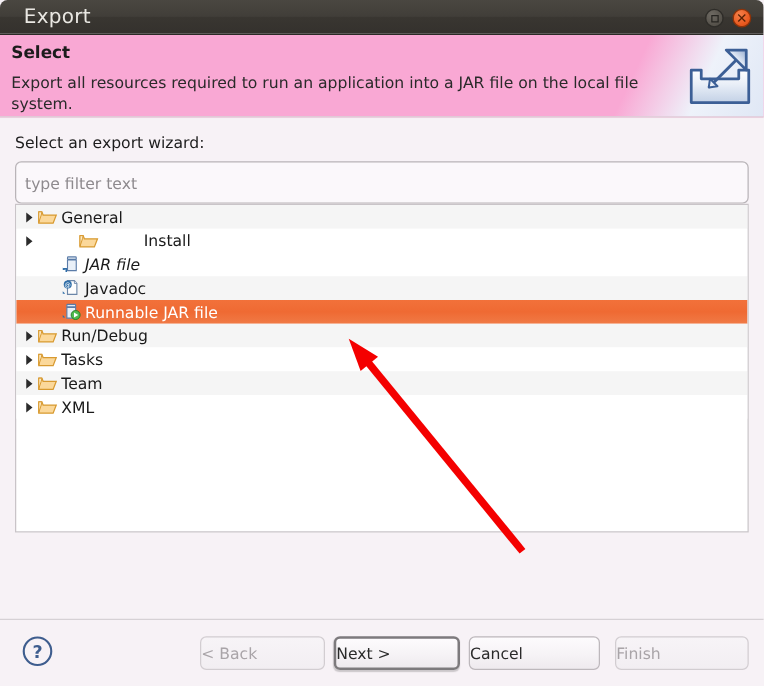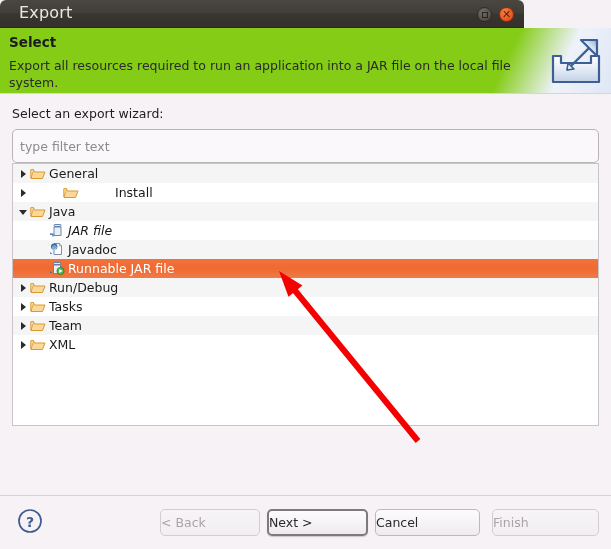--- a/index.html
+++ b/index.html
@@ -14,21 +14,21 @@
   #window {
     position: relative;
     width: 611px; height: 549px;
     background: #f6f1f5;
   }
 
   
   #titlebar {
     position: absolute;
     left: 0; top: 0;
-    width: 524px; height: 28px;
+    width: 611px; height: 28px;
     background: linear-gradient(to bottom, #4a4741 0%, #413e39 48%, #393631 52%, #34312d 100%);
     border-top-left-radius: 6px;
     border-top-right-radius: 6px;
     border-bottom: 1px solid #2c2a26;
   }
   #titlebar-text {
     position: absolute;
     left: 19px; top: 3px;
     font-size: 16px;
     color: #e9e7e2;
@@ -63,21 +63,21 @@
     font-weight: bold;
     font-family: "DejaVu Sans", sans-serif;
     margin-top: -1px;
   }
 
   
   #header {
     position: absolute;
     left: 0; top: 28px;
     width: 611px; height: 66px;
-    background: #84cc16;
+    background: #f9a8d4;
     border-bottom: 1px solid #d9d4d8;
     overflow: hidden;
   }
   #header-glow {
     position: absolute;
     right: 0; top: 0;
     width: 120px; height: 66px;
     background: linear-gradient(115deg, rgba(255,255,255,0) 20%, #eef2fa 60%, #dfe7f5 100%);
   }
   #header-title {
@@ -303,30 +303,20 @@
         <div class="tree-row plain">
           <div style="display: flex; align-items: center; gap: 33px;">
             <span class="twisty closed"></span>
             <span class="row-icon"><svg viewBox="0 0 16 15" width="16" height="15">
                 <path d="M1 3.5 L1 12.5 L12.5 12.5 L15 6 L4.5 6 L3.5 3.5 Z" fill="#fbd89a" stroke="#d89a31" stroke-width="1"></path>
                 <path d="M1 3.5 L1 12 L3 6 L3.5 3.5 Z" fill="#fde9c2" stroke="#d89a31" stroke-width="0.8"></path>
               </svg></span>
             <span class="row-label">Install</span>
           </div>
         </div>
-        <div class="tree-row alt">
-          <div style="display: flex; align-items: center;">
-            <span class="twisty open"></span>
-            <span class="row-icon"><svg viewBox="0 0 16 15" width="16" height="15">
-                <path d="M1 3.5 L1 12.5 L12.5 12.5 L15 6 L4.5 6 L3.5 3.5 Z" fill="#fbd89a" stroke="#d89a31" stroke-width="1"></path>
-                <path d="M1 3.5 L1 12 L3 6 L3.5 3.5 Z" fill="#fde9c2" stroke="#d89a31" stroke-width="0.8"></path>
-              </svg></span>
-            <span class="row-label">Java</span>
-          </div>
-        </div>
         <div class="tree-row plain">
           <div class="indent-child" style="display: flex; align-items: center; font-style: italic;">
             <span class="twisty none"></span>
             <span class="row-icon"><svg viewBox="0 0 16 15" width="16" height="15">
                 <rect x="5" y="1.5" width="7" height="2" rx="0.6" fill="#dfe8f3" stroke="#5b7ca8" stroke-width="0.9"></rect>
                 <path d="M5 4 L12 4 L12 12.5 L5 12.5 Z" fill="#e9f0f8" stroke="#5b7ca8" stroke-width="0.9"></path>
                 <path d="M1.5 11 L4 11 L4 13.5" fill="none" stroke="#2f6ea8" stroke-width="1.2"></path>
                 <path d="M1.2 10 L1.2 12 L3.2 12 Z" fill="#2f6ea8"></path>
               </svg></span>
             <span class="row-label">JAR file</span>

